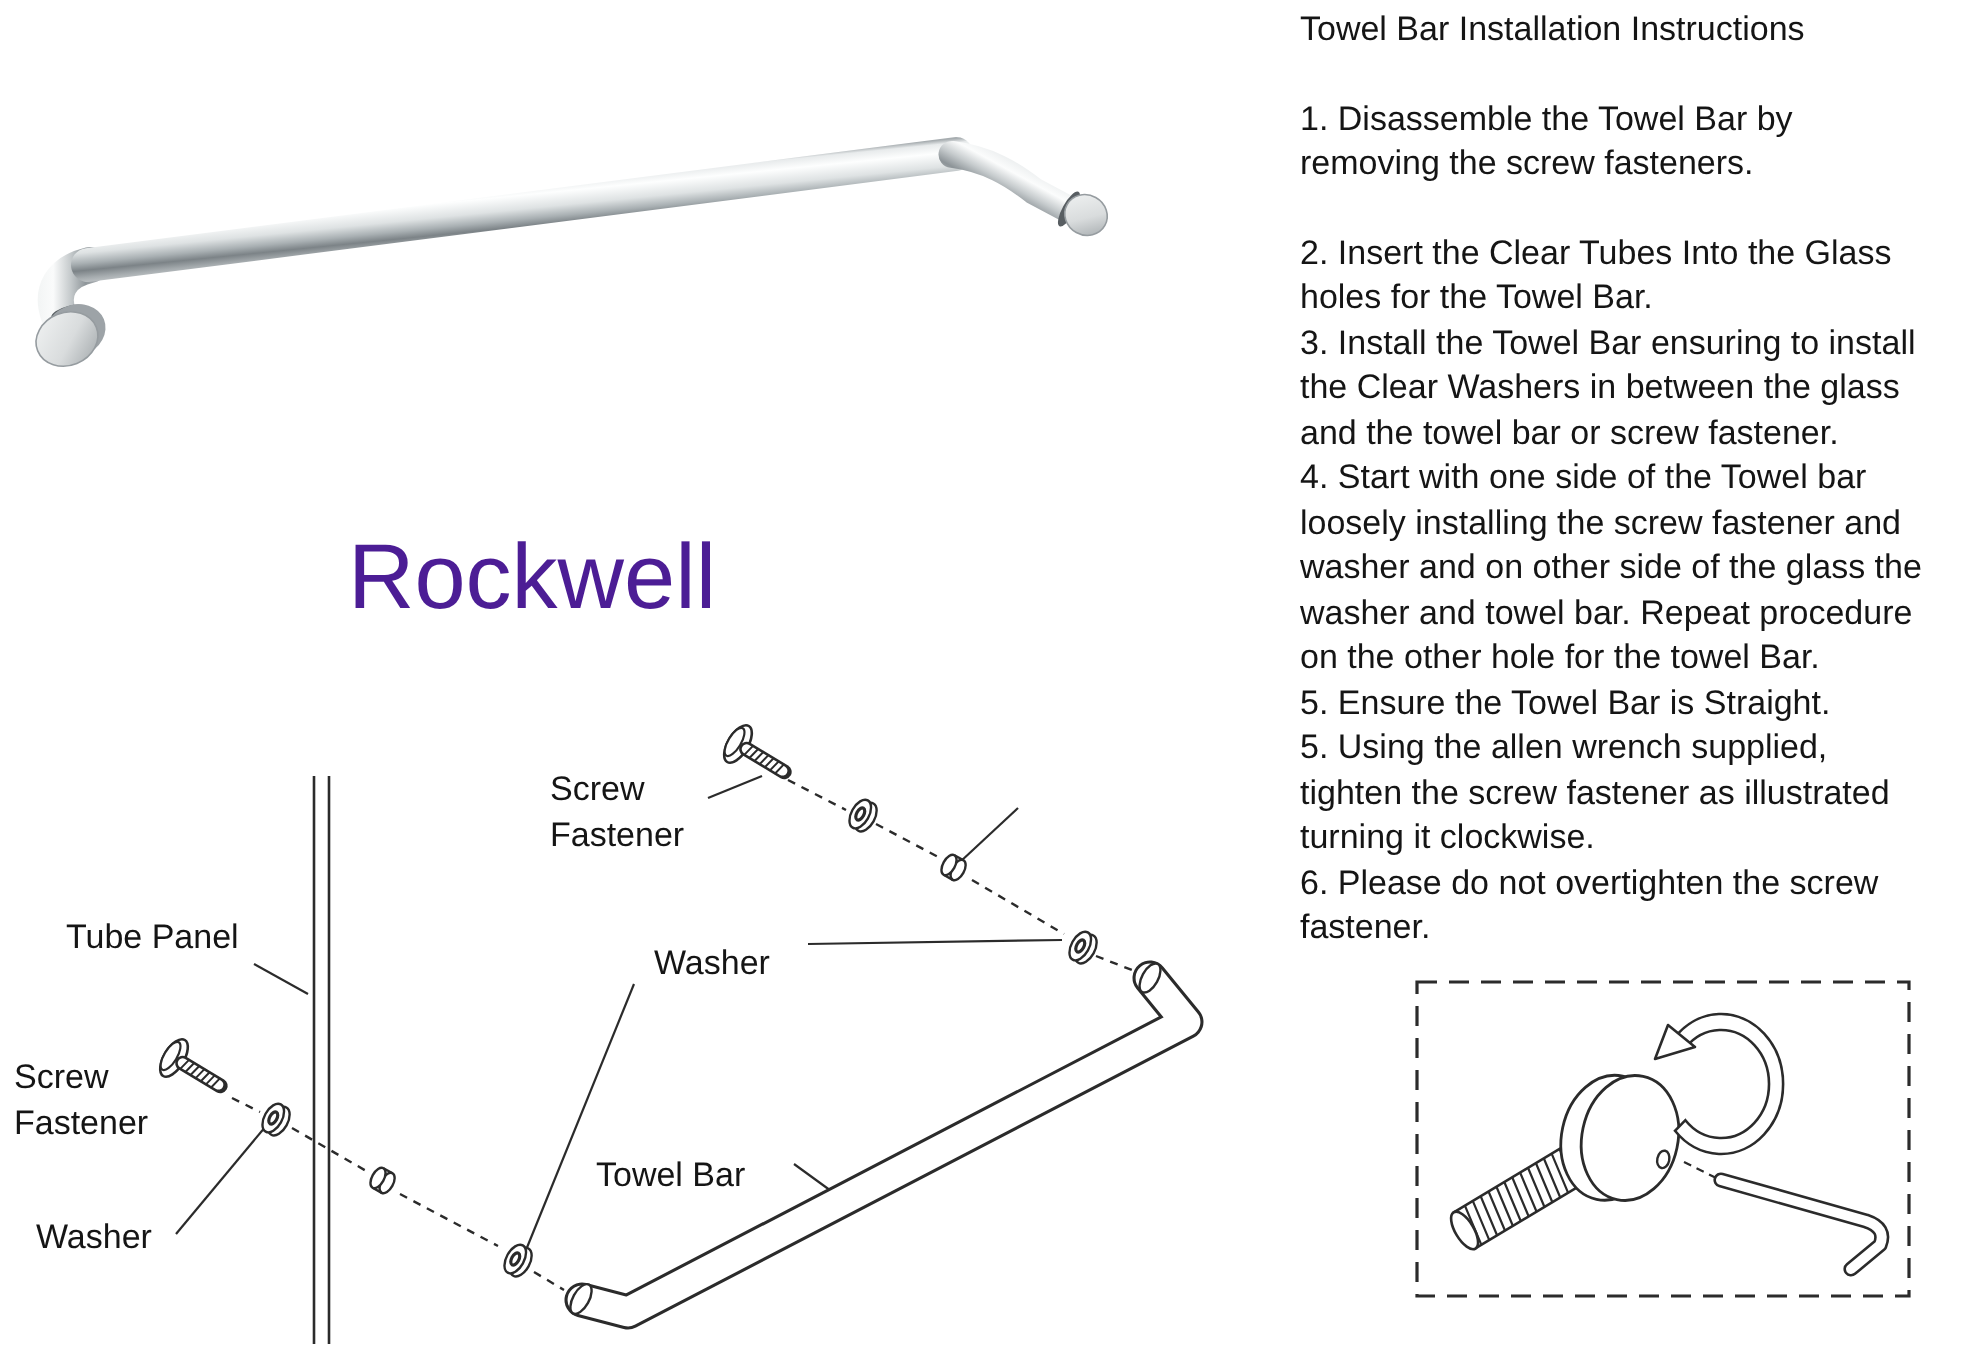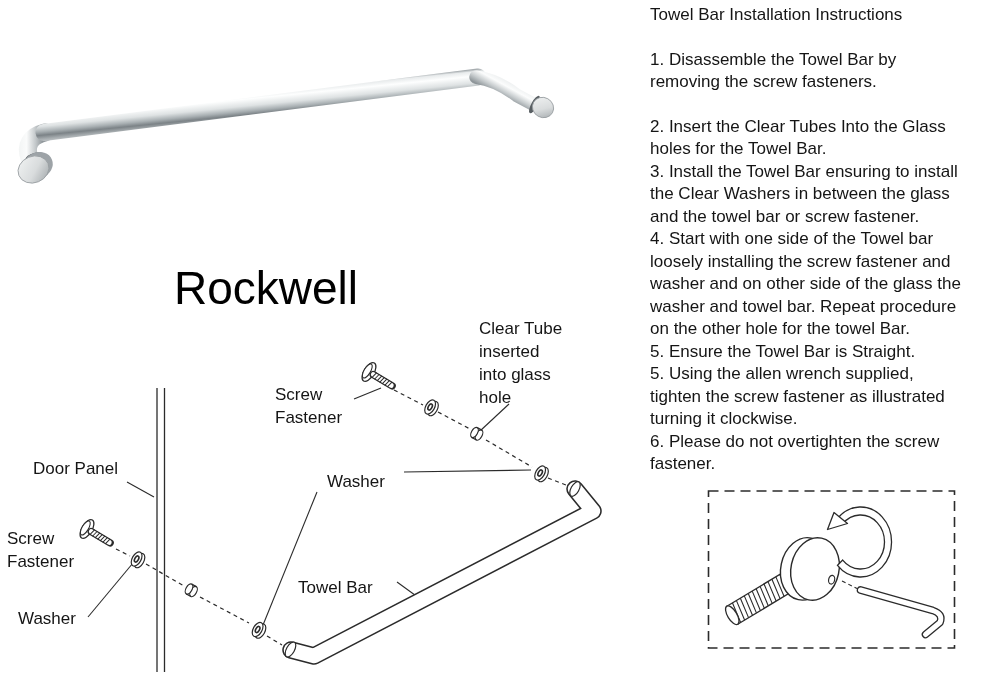--- a/index.html
+++ b/index.html
@@ -4,21 +4,21 @@
 <style>
   html,body{margin:0;padding:0;background:#fff;}
   .page{
     position:relative;width:994px;height:675px;background:#ffffff;
     font-family:"Liberation Sans","DejaVu Sans",sans-serif;color:#1b1b1b;
     overflow:hidden;
   }
   .page svg.artwork{position:absolute;left:0;top:0;}
   .brand{
     position:absolute;left:174px;top:264px;font-size:46px;line-height:48px;
-    letter-spacing:0px;color:#000000;
+    letter-spacing:0px;color:#4c1d95;
   }
   .instructions{
     position:absolute;left:650px;top:4px;width:352px;
     font-size:17px;line-height:22.5px;color:#151515;
   }
   .instructions .title{margin:0 0 22px 0;}
   .instructions .para{margin:0 0 22px 0;white-space:pre-line;}
   .instructions .para:last-child{margin-bottom:0;}
   .dlabel{
     position:absolute;font-size:17px;line-height:23px;color:#151515;
@@ -189,26 +189,22 @@
 washer and towel bar. Repeat procedure
 on the other hole for the towel Bar.
 5. Ensure the Towel Bar is Straight.
 5. Using the allen wrench supplied,
 tighten the screw fastener as illustrated
 turning it clockwise.
 6. Please do not overtighten the screw
 fastener.</div>
   </div>
 
-  <div class="dlabel lbl-door-panel">Door Panel</div>
+  <div class="dlabel lbl-door-panel">Tube Panel</div>
   <div class="dlabel lbl-screw-upper">Screw
 Fastener</div>
   <div class="dlabel lbl-washer-upper">Washer</div>
-  <div class="dlabel lbl-clear-tube">Clear Tube
-inserted
-into glass
-hole</div>
   <div class="dlabel lbl-towel-bar">Towel Bar</div>
   <div class="dlabel lbl-screw-lower">Screw
 Fastener</div>
   <div class="dlabel lbl-washer-lower">Washer</div>
 
 </div>
 
 </body></html>

